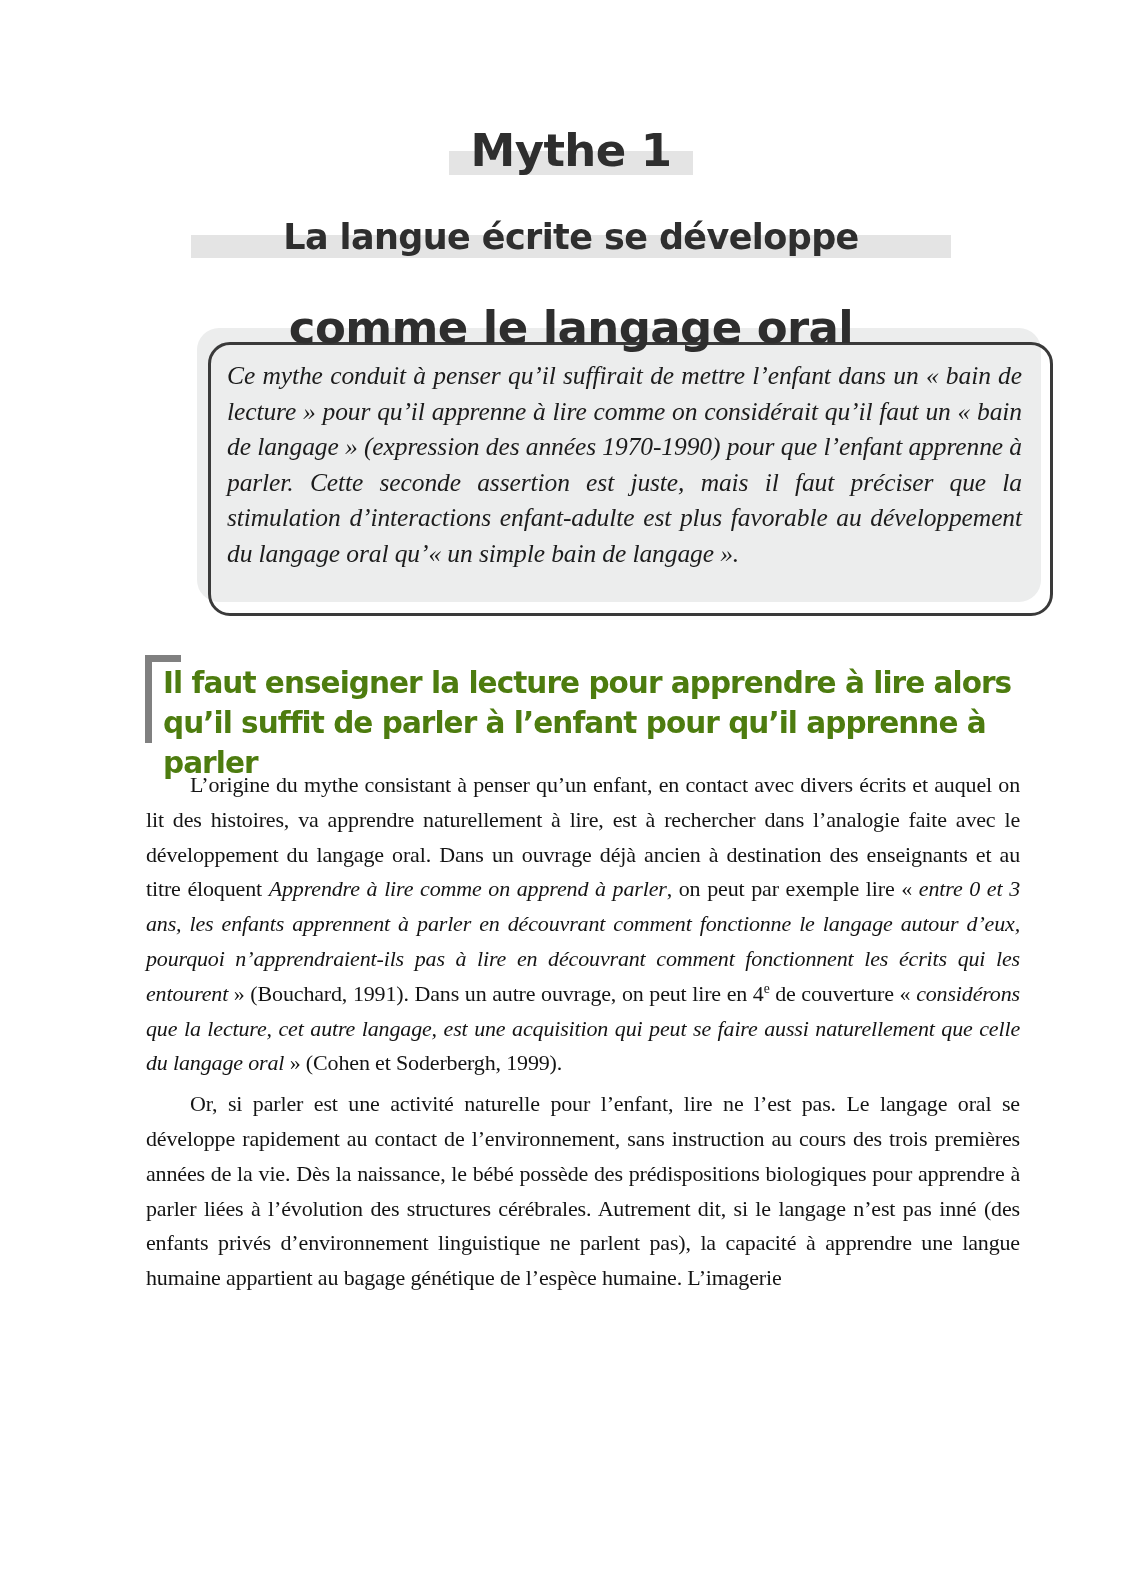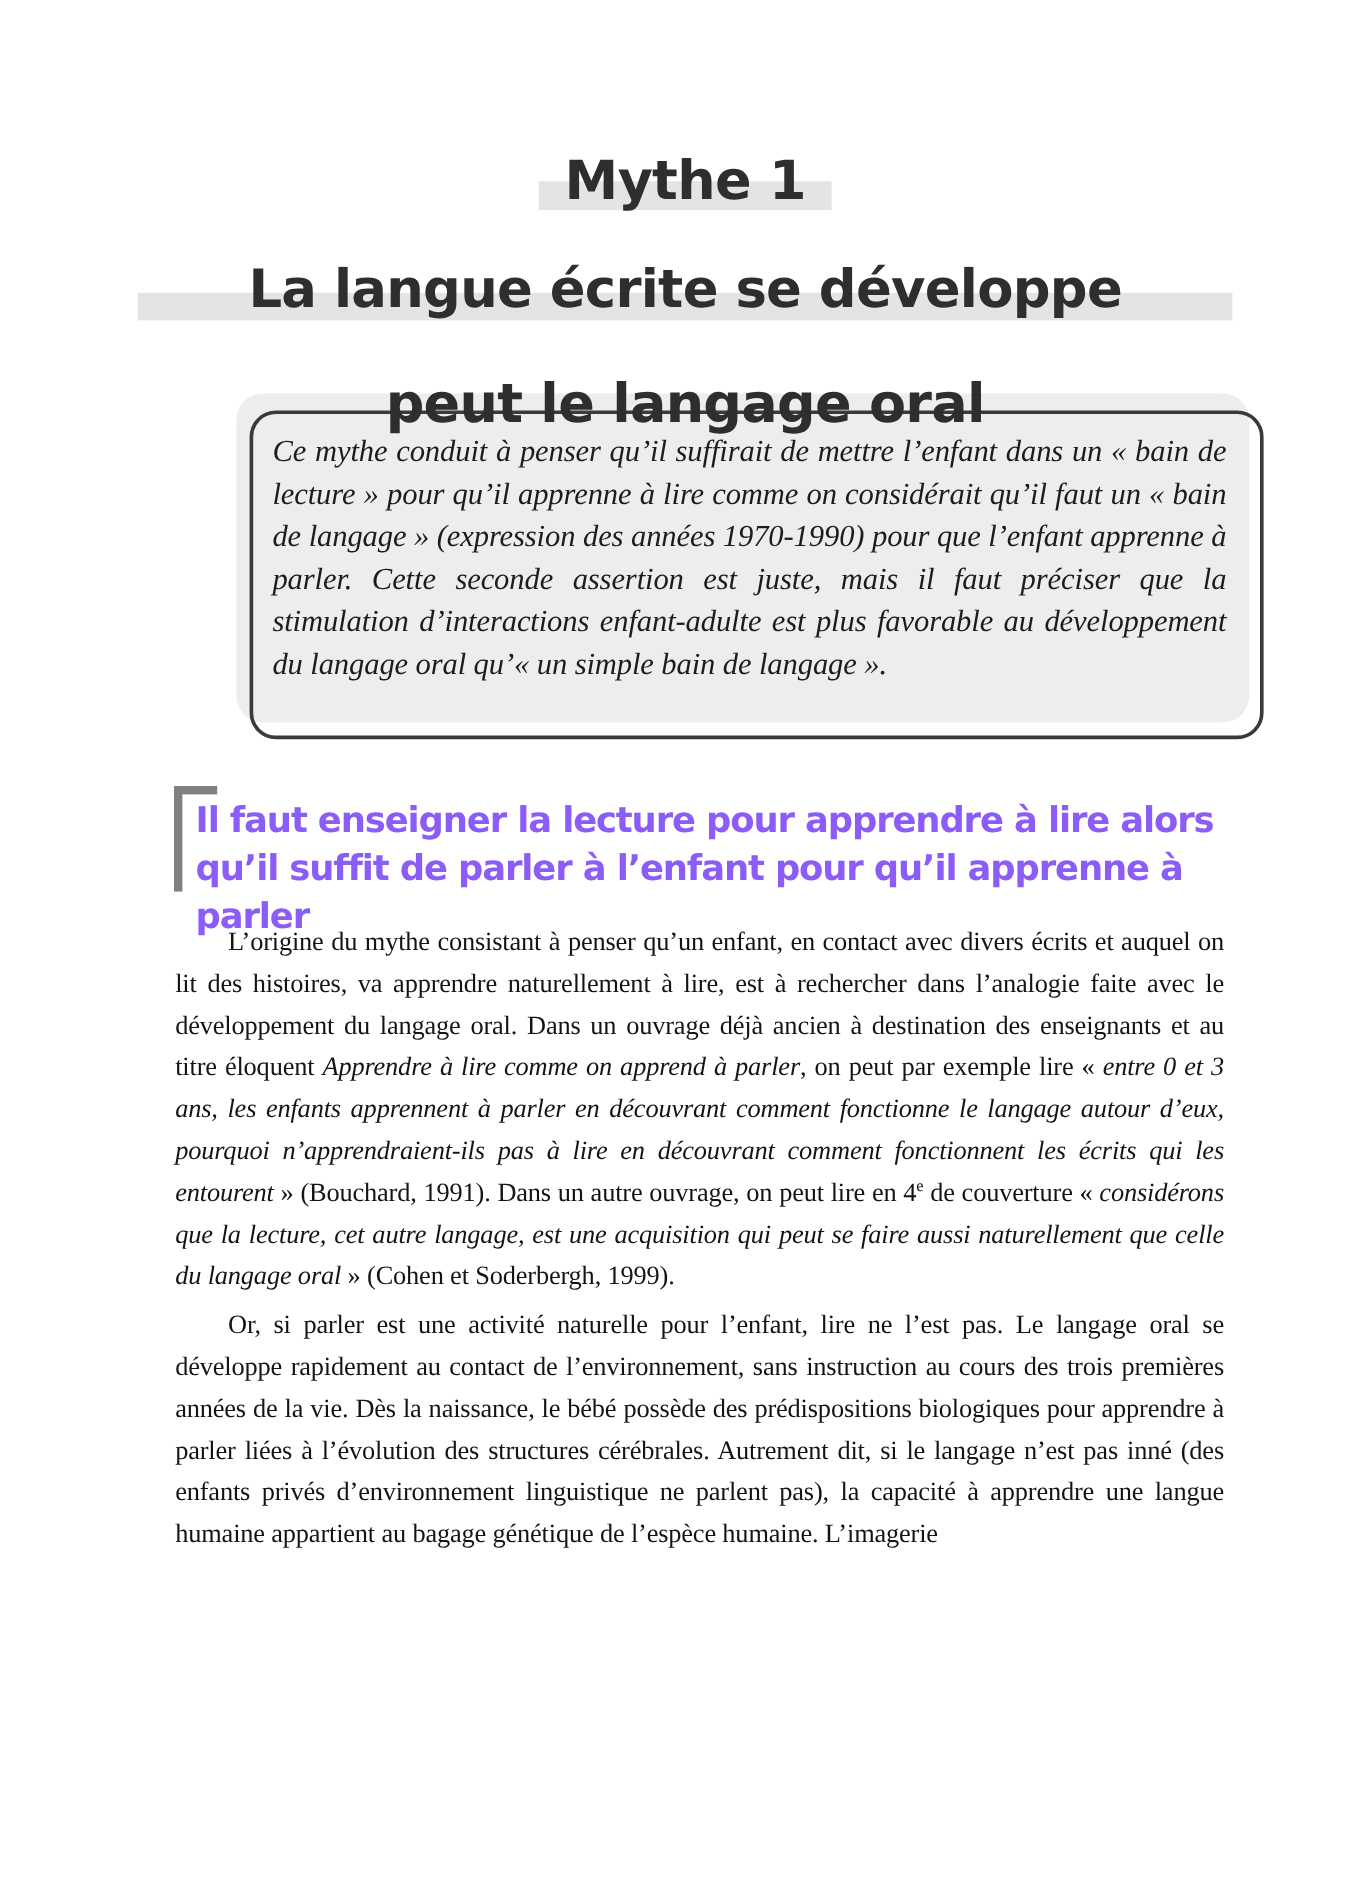--- a/index.html
+++ b/index.html
@@ -49,21 +49,21 @@
   }
   .title-line .txt {
     position: relative;
     z-index: 1;
   }
 
   .title-row { line-height: 0; margin: 0; padding: 0; }
 
   .t1 { font-size: 45px; }
   .t1 .band { height: 24px; bottom: -2px; left: -22px; right: -22px; }
-  .t2 { font-size: 44px; }
+  .t2 { font-size: 35px; }
   .t2 .band { height: 23px; bottom: -3px; left: -92px; right: -92px; }
   .t3 { font-size: 45px; }
   .t3 .band { height: 23px; bottom: -4px; left: -40px; right: -40px; }
 
   .row1 { margin-top: 0; }
   .row2 { margin-top: 47px; }
   .row3 { margin-top: 50px; }
 
   
   .quote-wrap {
@@ -143,21 +143,21 @@
   }
   .heading-text {
     position: absolute;
     left: 18px;
     top: 8px;
     width: 868px;
     font-family: "DejaVu Sans", sans-serif;
     font-weight: bold;
     font-size: 29.5px;
     line-height: 40px;
-    color: #8b5cf6;
+    color: #4d7c0f;
     letter-spacing: -0.95px;
   }
 
   
   .body-col {
     position: absolute;
     left: 146px;
     top: 768px;
     width: 874px;
   }
@@ -232,21 +232,21 @@
     </div>
     <div class="title-row row2">
       <span class="title-line t2">
         <span class="band"></span>
         <span class="txt">La langue écrite se développe</span>
       </span>
     </div>
     <div class="title-row row3">
       <span class="title-line t3">
         <span class="band"></span>
-        <span class="txt">peut le langage oral</span>
+        <span class="txt">comme le langage oral</span>
       </span>
     </div>
   </div>
 
   <div class="quote-wrap">
     <div class="quote-fill"></div>
     <div class="quote-border"></div>
     <div class="quote-text">Ce mythe conduit à penser qu’il suffirait de mettre l’enfant dans un « bain de lecture » pour qu’il apprenne à lire comme on considérait qu’il faut un « bain de langage » (expression des années 1970-1990) pour que l’enfant apprenne à parler. Cette seconde assertion est juste, mais il faut préciser que la stimulation d’interactions enfant-adulte est plus favorable au développement du langage oral qu’« un simple bain de langage ».</div>
   </div>
 

